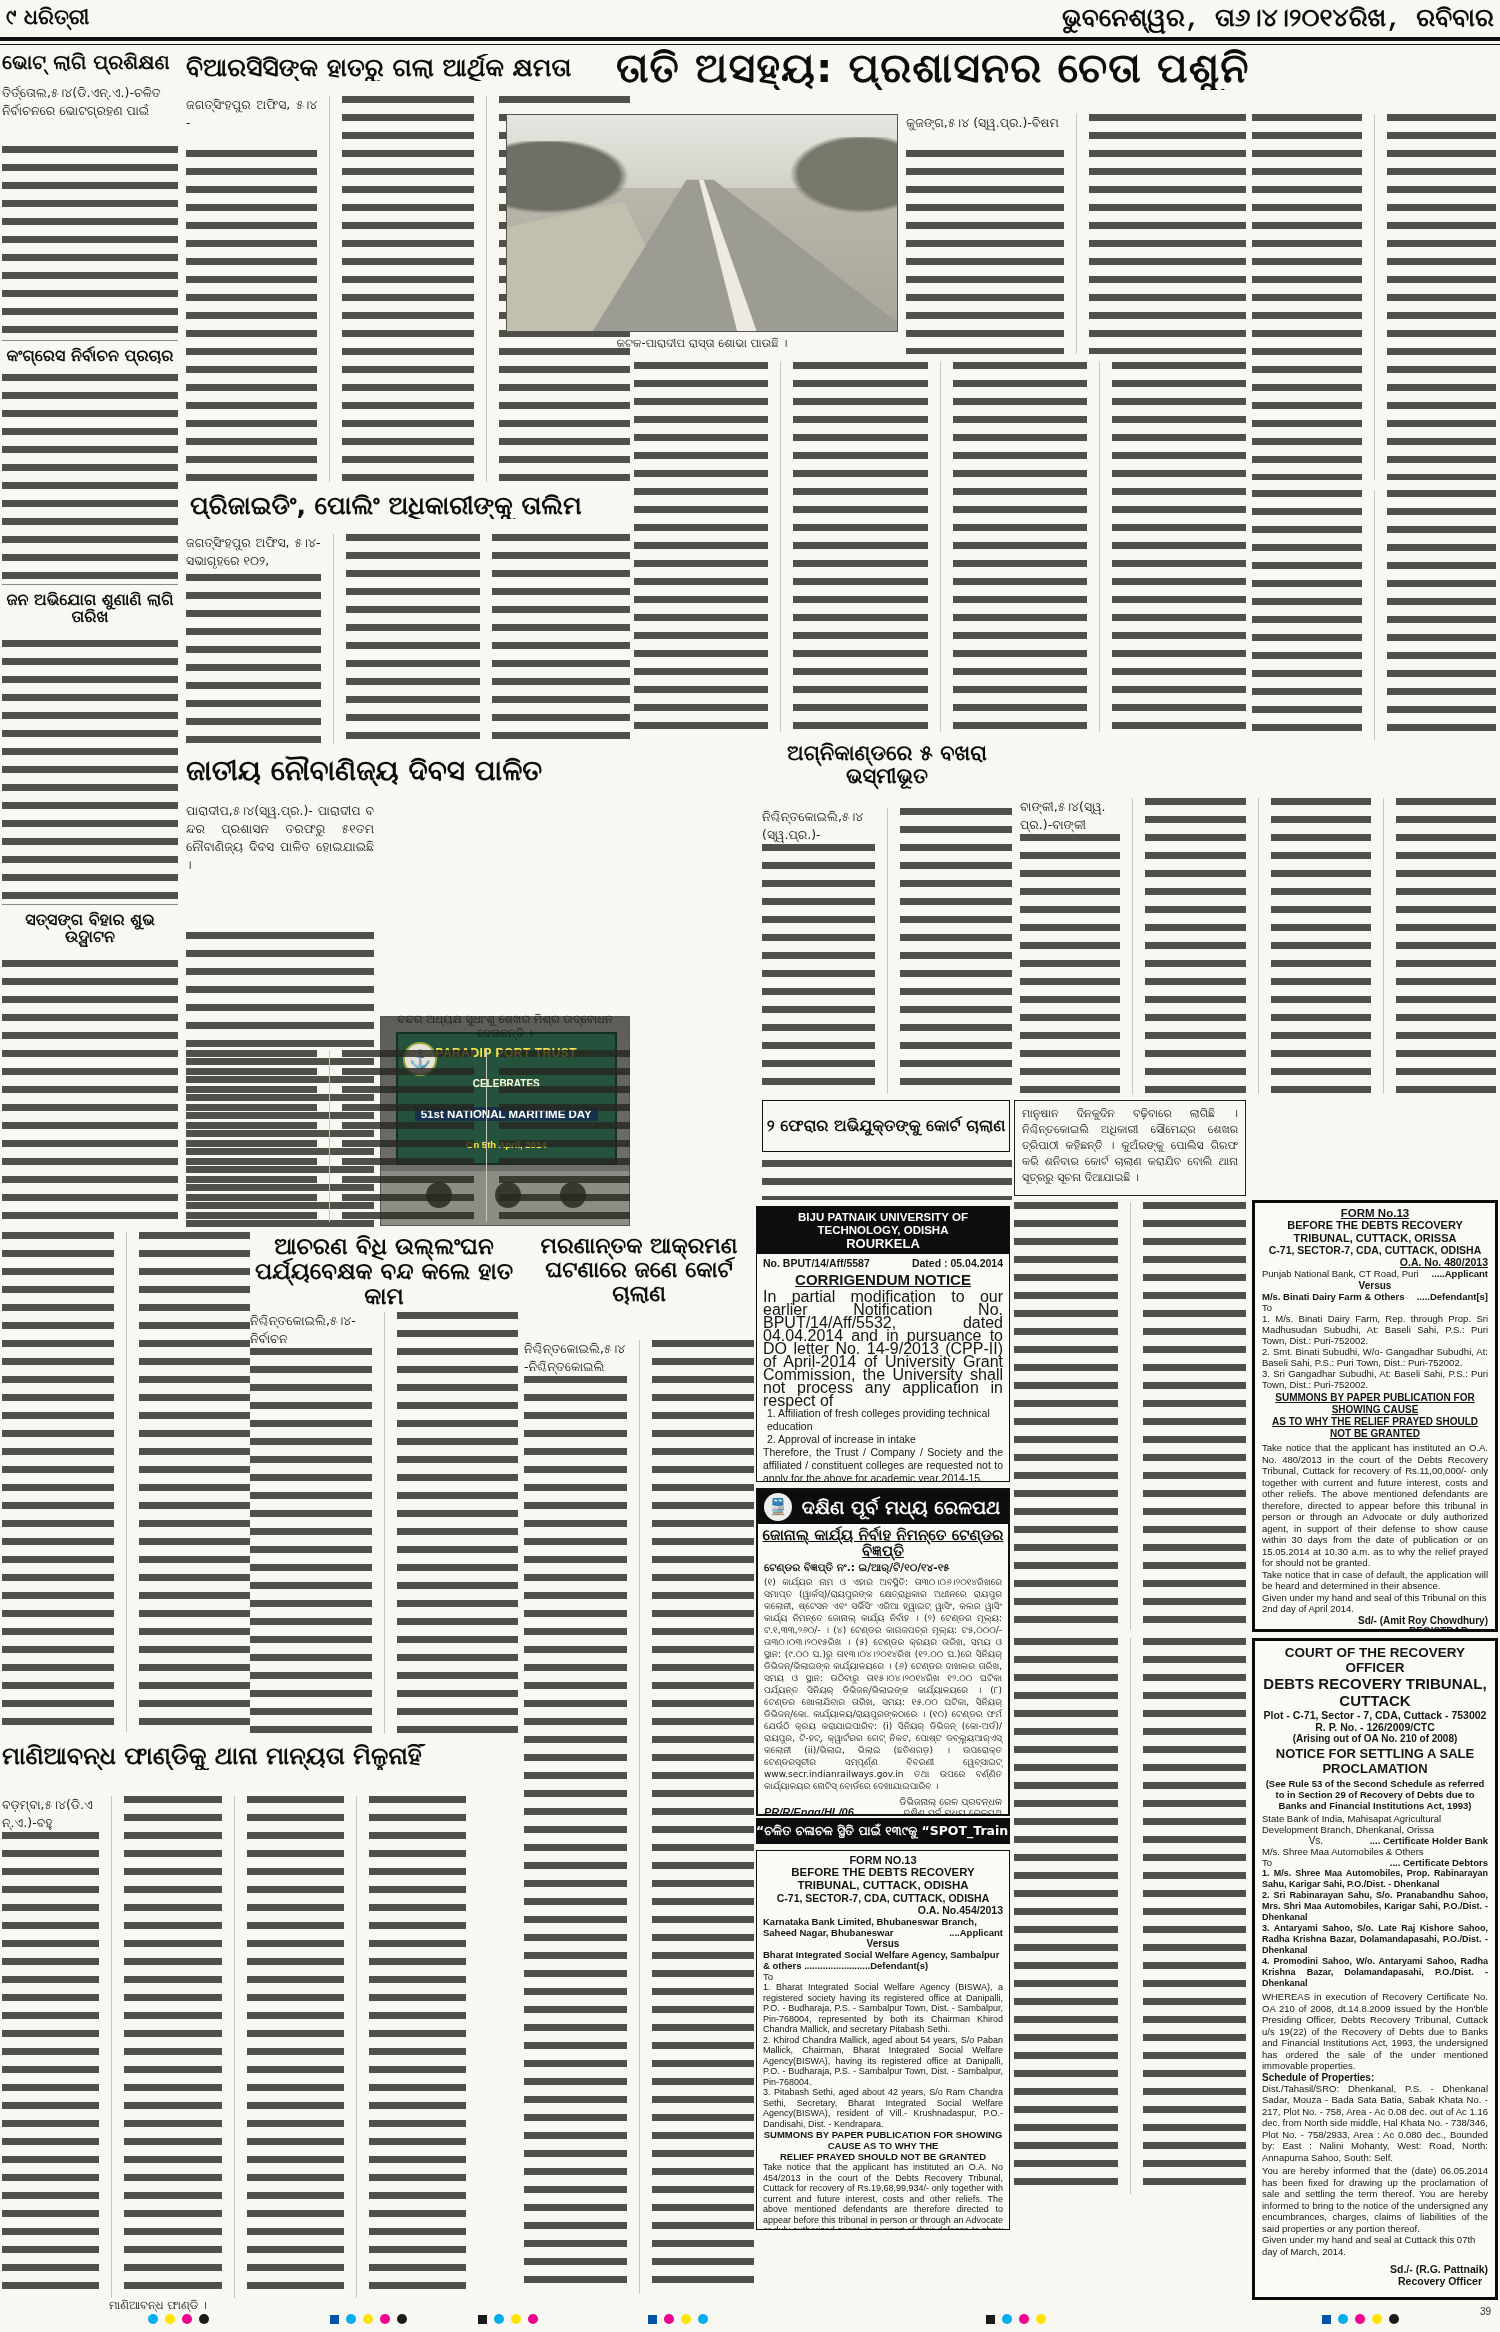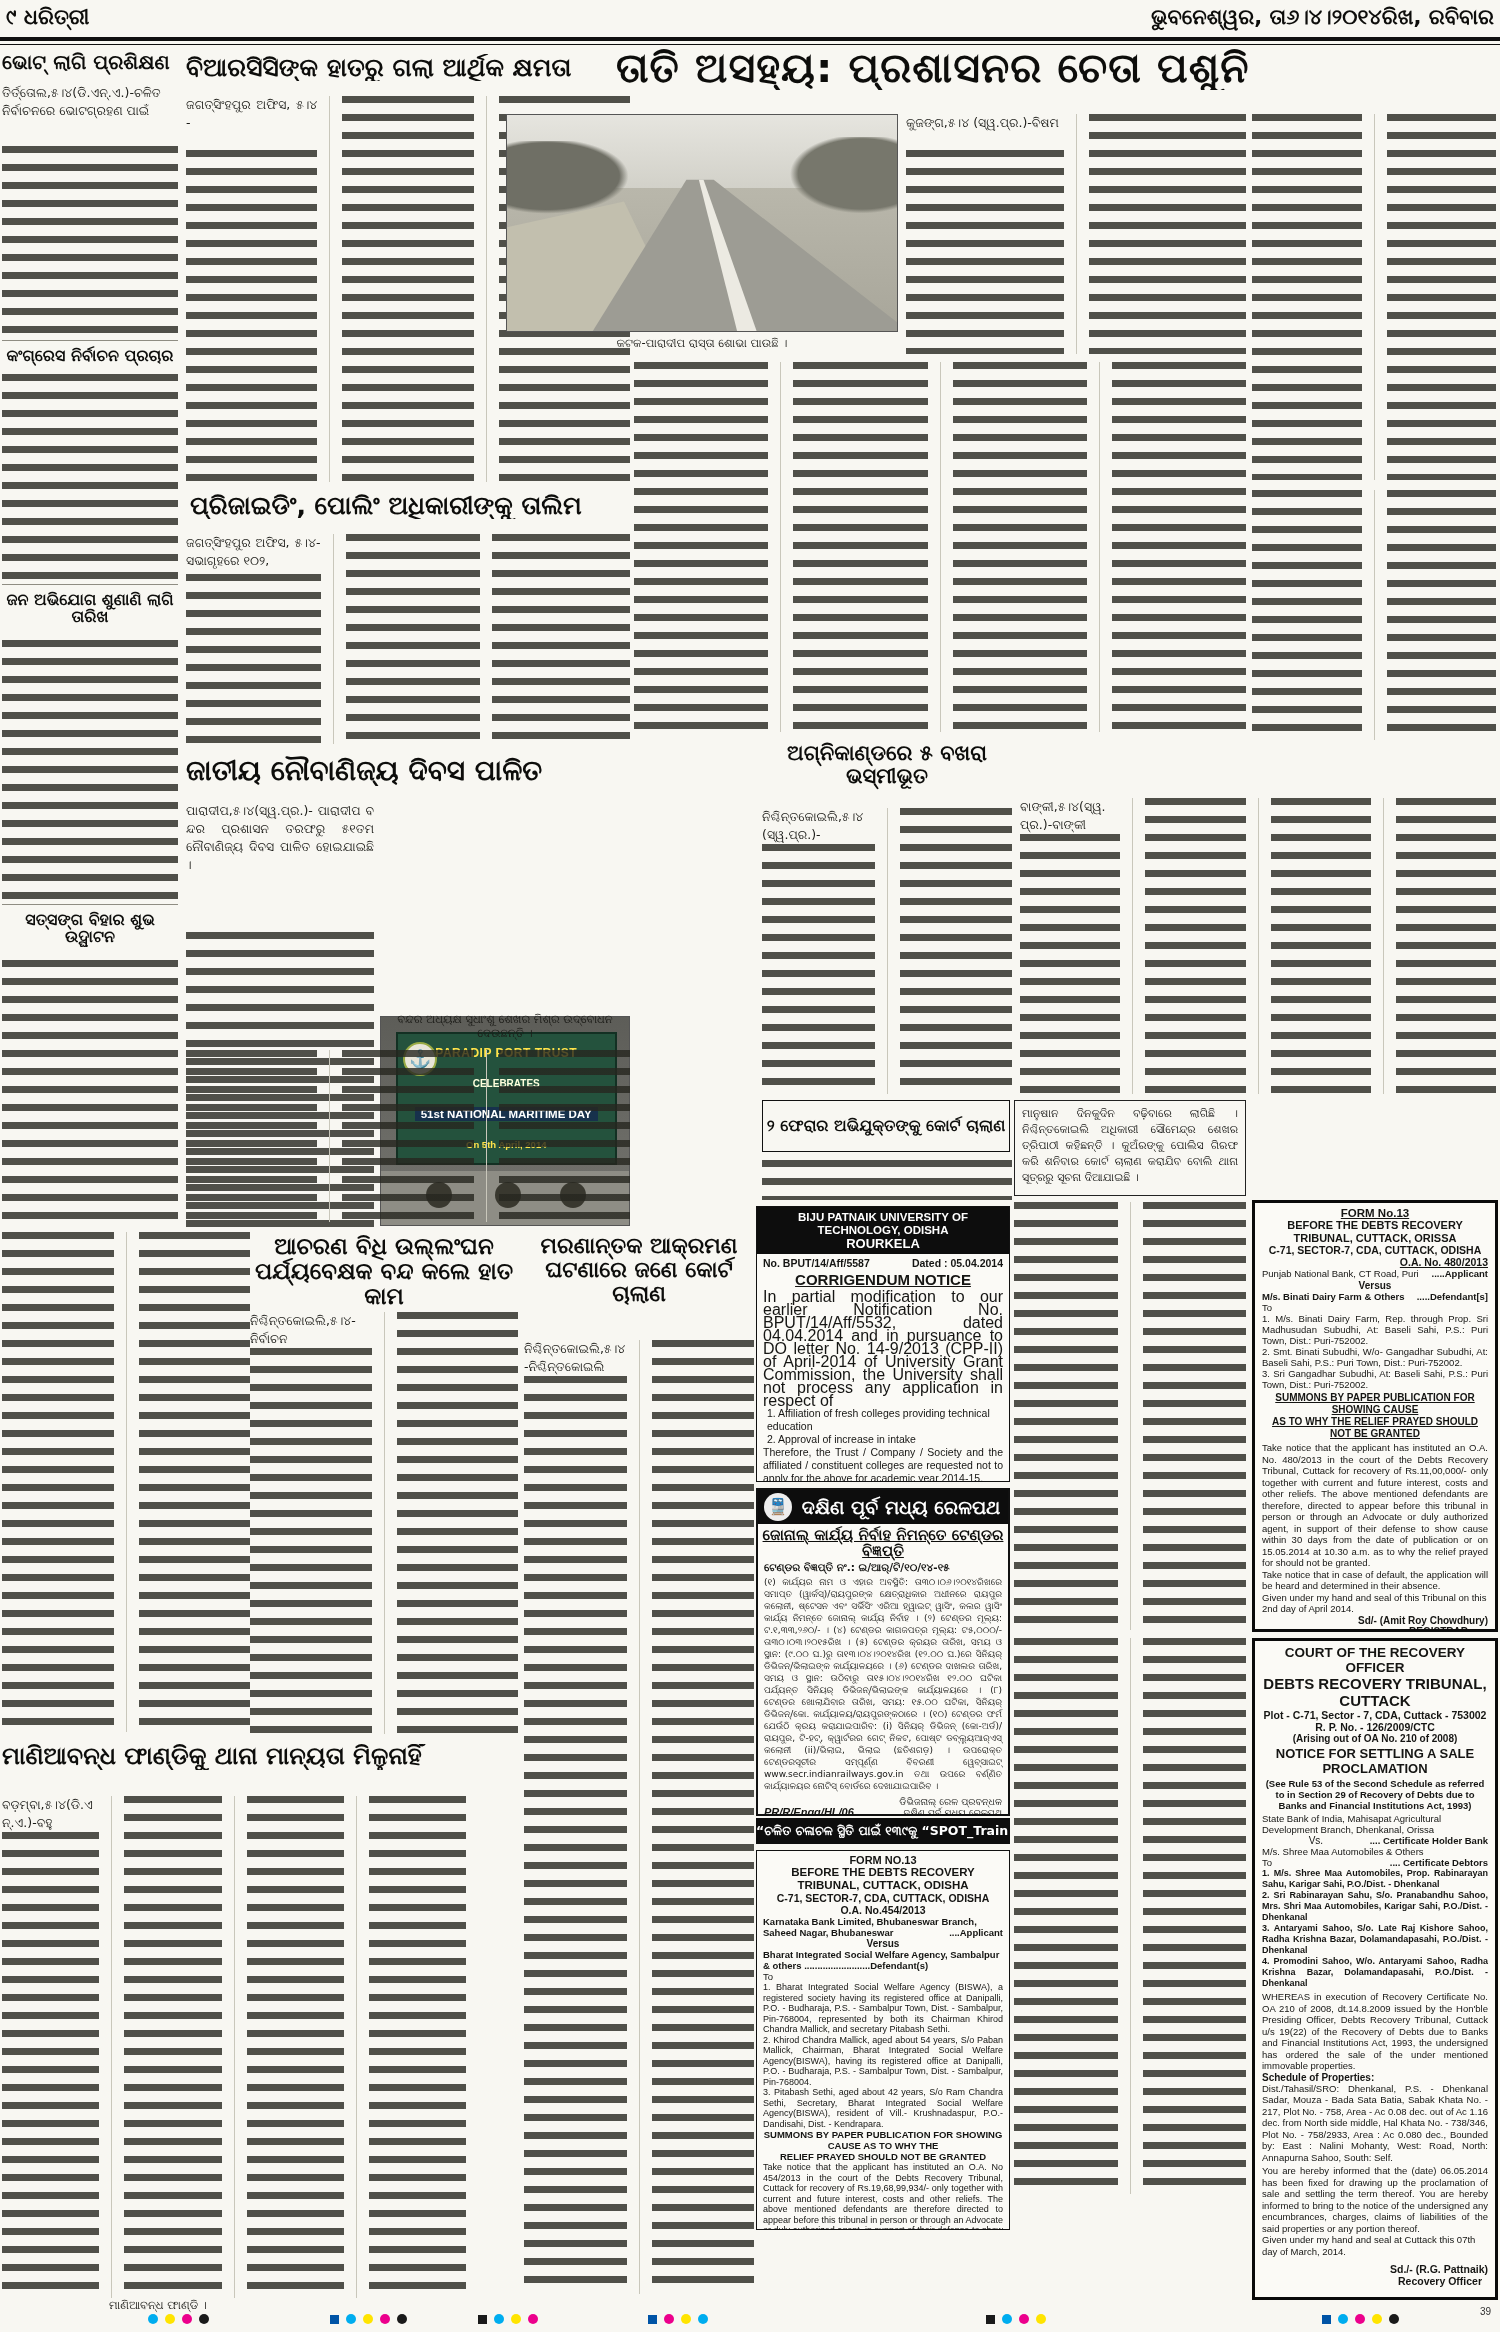--- a/index.html
+++ b/index.html
@@ -63,21 +63,21 @@
   .c-cyan{background:#00adef;}.c-mag{background:#ec008c;}.c-yel{background:#ffe400;}
   .c-blk{background:#1a1a1a;}.c-blue{background:#0054a6;}
   .small{font-size:10px;}
 </style>
 </head>
 <body>
 
 <div id="page">
 
   <div class="abs hd" style="left:6px;top:6px;width:300px;font-size:21px;">୯ ଧରିତ୍ରୀ</div>
-  <div class="abs hd right" style="left:894px;top:6px;width:600px;font-size:21px;">ଭୁବନେଶ୍ୱର, ତା୬।୪।୨୦୧୪ରିଖ, ରବିବାର</div>
+  <div class="abs hd right" style="left:894px;top:6px;width:600px;font-size:25px;font-family:Liberation Mono, monospace;">ଭୁବନେଶ୍ୱର, ତା୬।୪।୨୦୧୪ରିଖ, ରବିବାର</div>
   <div class="abs" style="left:0;top:37px;width:1500px;height:3px;border-top:4px solid #101010;border-bottom:1px solid #101010;"></div>
 
   <div class="abs hd" style="left:2px;top:52px;width:176px;font-size:20px;">ଭୋଟ୍ ଲାଗି ପ୍ରଶିକ୍ଷଣ</div>
   <div class="abs lead" style="left:2px;top:84px;width:176px;height:56px;">ତିର୍ତ୍ତୋଲ,୫।୪(ଡି.ଏନ୍.ଏ.)-ଚଳିତ ନିର୍ବାଚନରେ ଭୋଟଗ୍ରହଣ ପାଇଁ</div>
   <div class="abs fill" style="left:2px;top:146px;width:176px;height:190px;"></div>
 
   <div class="abs thinrule" style="left:2px;top:340px;width:176px;"></div>
   <div class="abs hd ctr" style="left:2px;top:347px;width:176px;font-size:16px;">କଂଗ୍ରେସ ନିର୍ବାଚନ ପ୍ରଚାର</div>
   <div class="abs fill" style="left:2px;top:374px;width:176px;height:206px;"></div>
 
@@ -336,21 +336,21 @@
         <span style="display:block;">ଦକ୍ଷିଣ ପୂର୍ବ ମଧ୍ୟ ରେଳପଥ</span>
       </span>
     </div>
   </div>
   <div class="abs nb-blackbar" style="left:756px;top:1818px;width:254px;height:26px;font-size:12.5px;line-height:26px;font-family:'DejaVu Sans',sans-serif;box-sizing:border-box;overflow:hidden;white-space:nowrap;">“ଚଳିତ ଚଳାଚଳ ସ୍ଥିତି ପାଇଁ ୧୩୯କୁ  “SPOT_Train No.”  ଏସ୍‌ଏମ୍‌ଏସ୍ କରନ୍ତୁ”</div>
 
   <div class="abs noticebox en" style="left:756px;top:1850px;width:254px;height:380px;padding:3px 6px;">
     <div class="ctr b" style="font-size:11px;">FORM NO.13</div>
     <div class="ctr b" style="font-size:11.5px;line-height:13px;">BEFORE THE DEBTS RECOVERY TRIBUNAL, CUTTACK, ODISHA</div>
     <div class="ctr b" style="font-size:10.5px;">C-71, SECTOR-7, CDA, CUTTACK, ODISHA</div>
-    <div class="ctr b" style="font-size:10.5px;">O.A. No.454/2013</div>
+    <div class="ctr b" style="font-size:10.5px;text-align:right;">O.A. No.454/2013</div>
     <div class="b" style="font-size:9.5px;line-height:11px;">
       <span>Karnataka Bank Limited, Bhubaneswar Branch, Saheed Nagar, Bhubaneswar</span>
       <span class="right" style="float:right;">....Applicant</span>
     </div>
     <div class="ctr b" style="font-size:10px;">Versus</div>
     <div class="b" style="font-size:9.5px;line-height:11px;">
       <span>Bharat Integrated Social Welfare Agency, Sambalpur &amp; others</span>
       <span>.........................Defendant(s)</span>
     </div>
     <div style="font-size:9.5px;">To</div>

